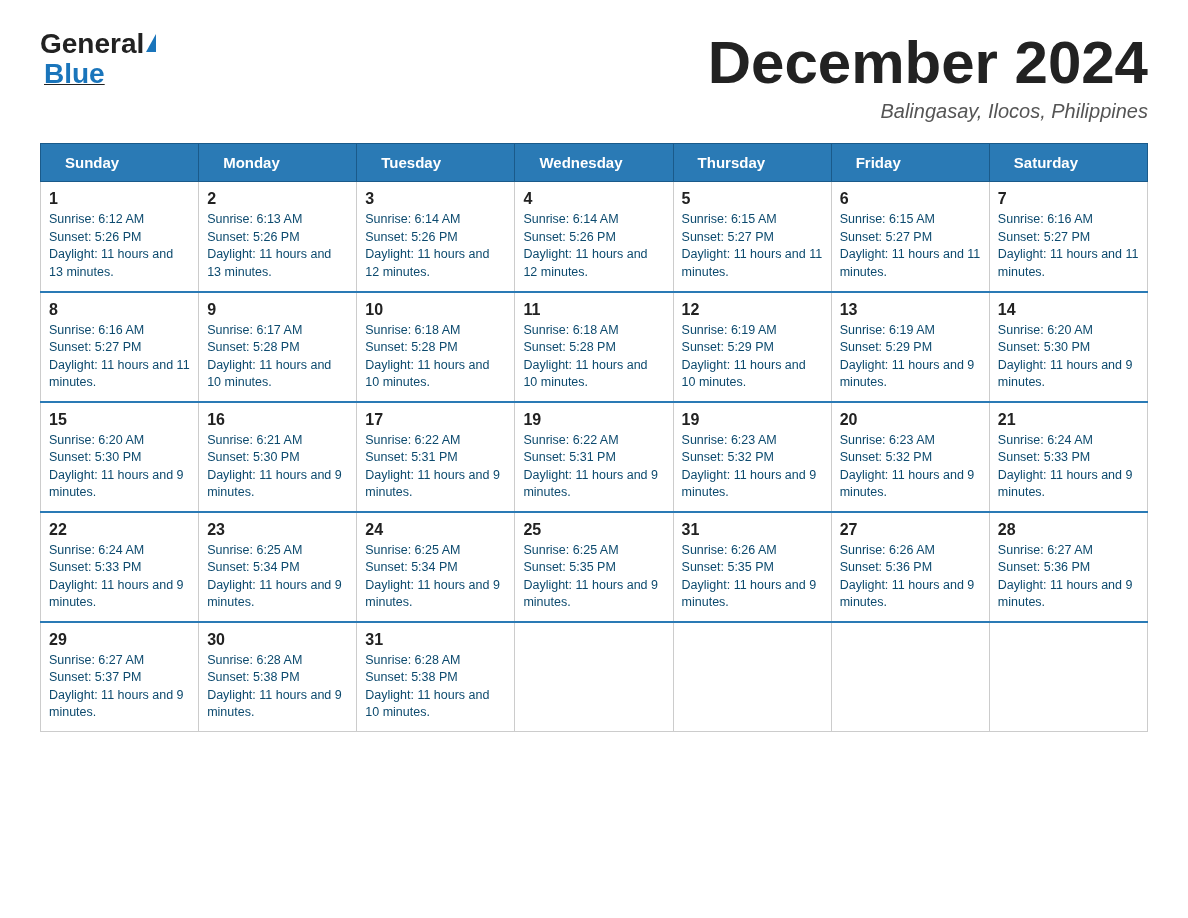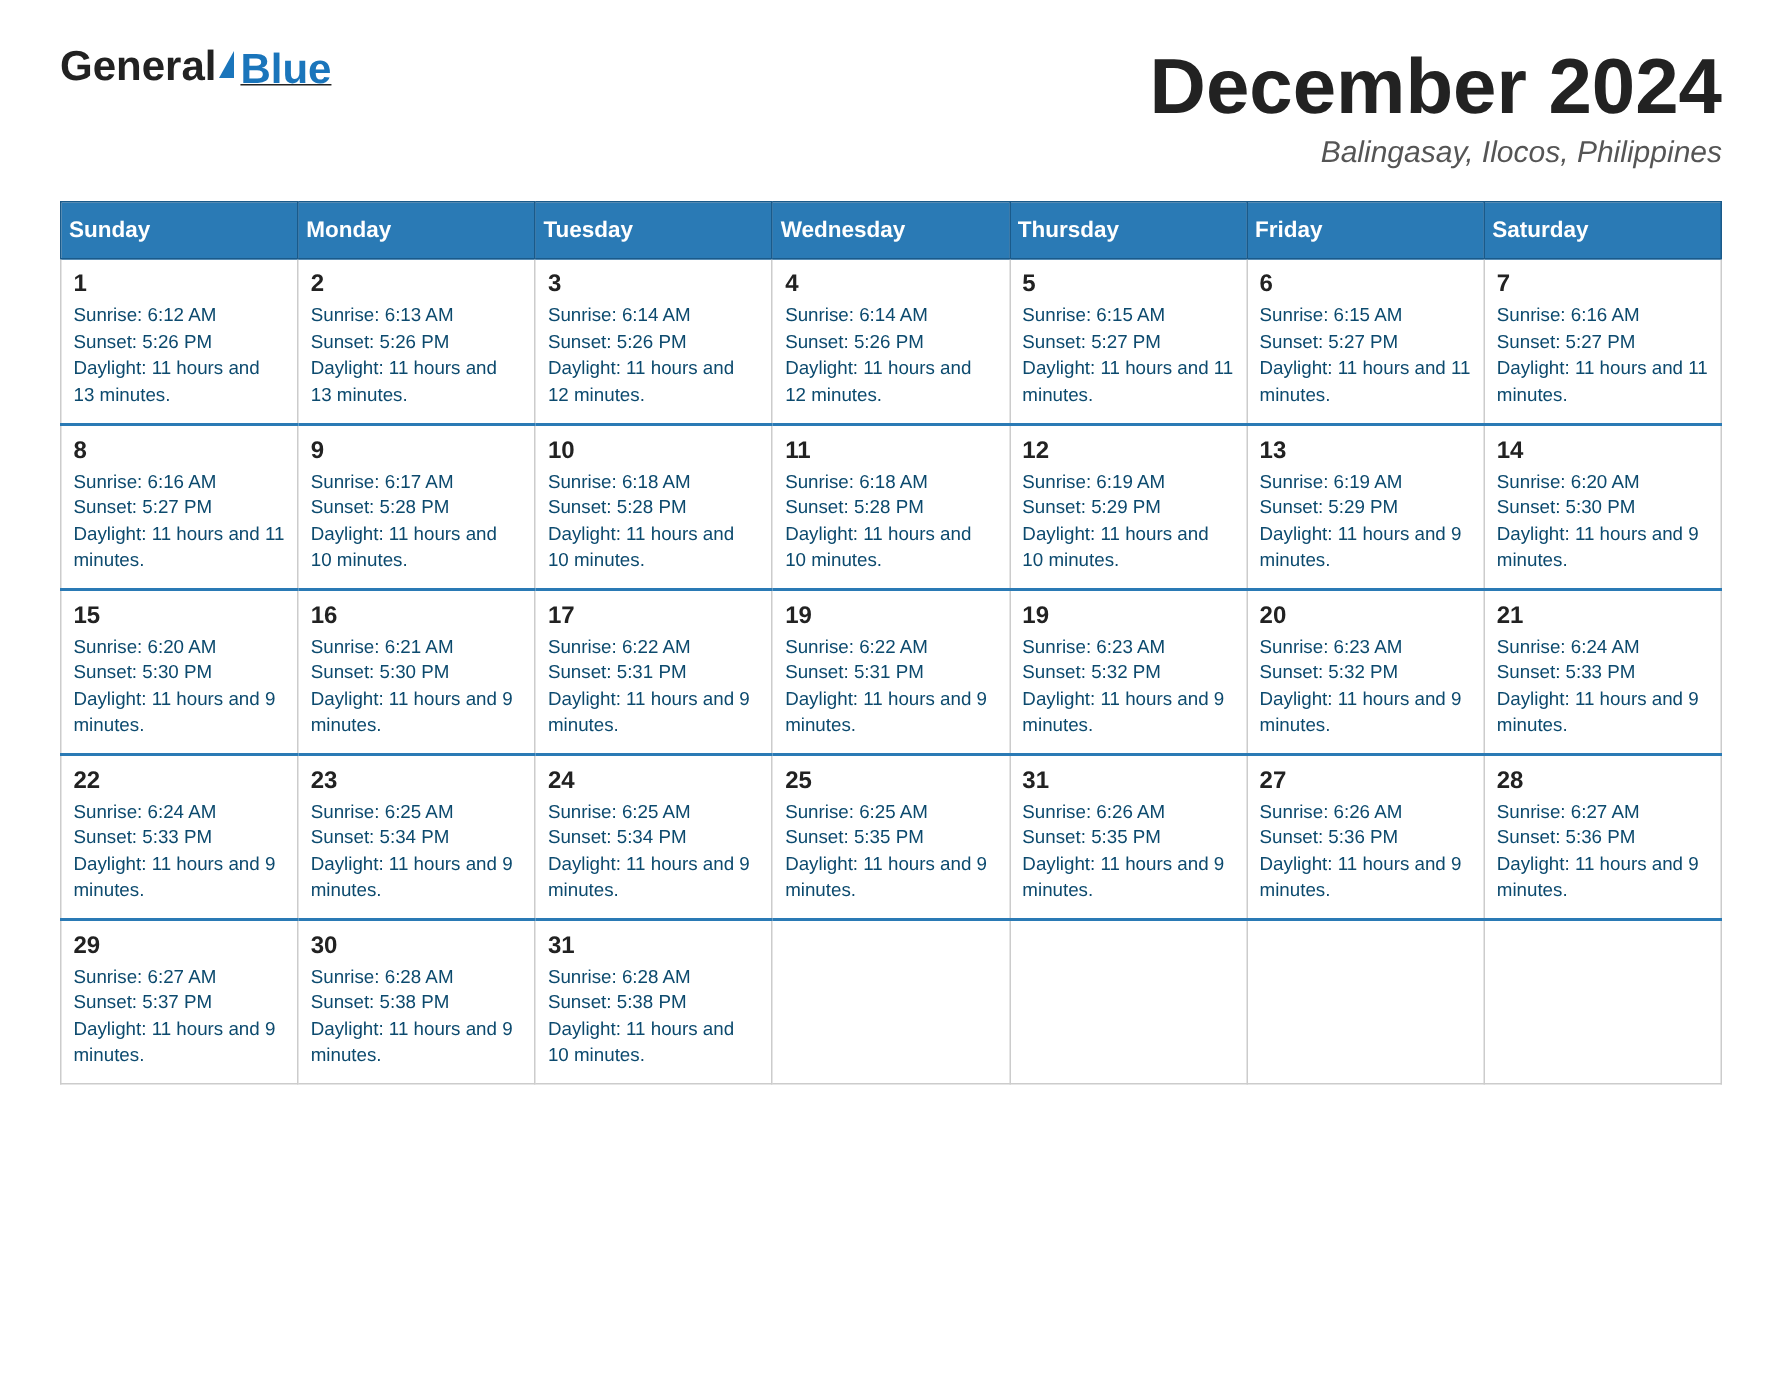--- a/index.html
+++ b/index.html
@@ -10,21 +10,21 @@
       color: #222;
     }
     .header {
       display: flex;
       justify-content: space-between;
       align-items: flex-start;
       margin-bottom: 20px;
     }
     .logo {
       display: flex;
-      flex-direction: row;
+      flex-direction: column;
       align-items: flex-start;
     }
     .logo-text {
       display: flex;
       align-items: center;
       font-size: 28px;
       font-weight: bold;
       color: #222;
       line-height: 1;
     }
@@ -37,40 +37,40 @@
       border-right: 0px solid transparent;
       border-bottom: 18px solid #1a75bb;
       display: inline-block;
       margin-left: 2px;
       margin-bottom: 2px;
     }
     .title-area {
       text-align: right;
     }
     .month-title {
-      font-size: 52px;
+      font-size: 60px;
       font-weight: bold;
       color: #222;
       line-height: 1.1;
     }
     .location-title {
       font-size: 20px;
       color: #555;
       margin-top: 4px;
       font-style: italic;
     }
     .calendar-table {
       width: 100%;
       border-collapse: collapse;
       border: 1px solid #999;
     }
     .calendar-table th {
       background-color: #2a7ab5;
       color: #fff;
-      padding: 10px 5px;
+      padding: 10px 24px;
       font-size: 15px;
       font-weight: bold;
       text-align: left;
       border: 1px solid #1a5a8a;
     }
     .calendar-table td {
       vertical-align: top;
       padding: 8px;
       border: 1px solid #ccc;
       width: 14.28%;

